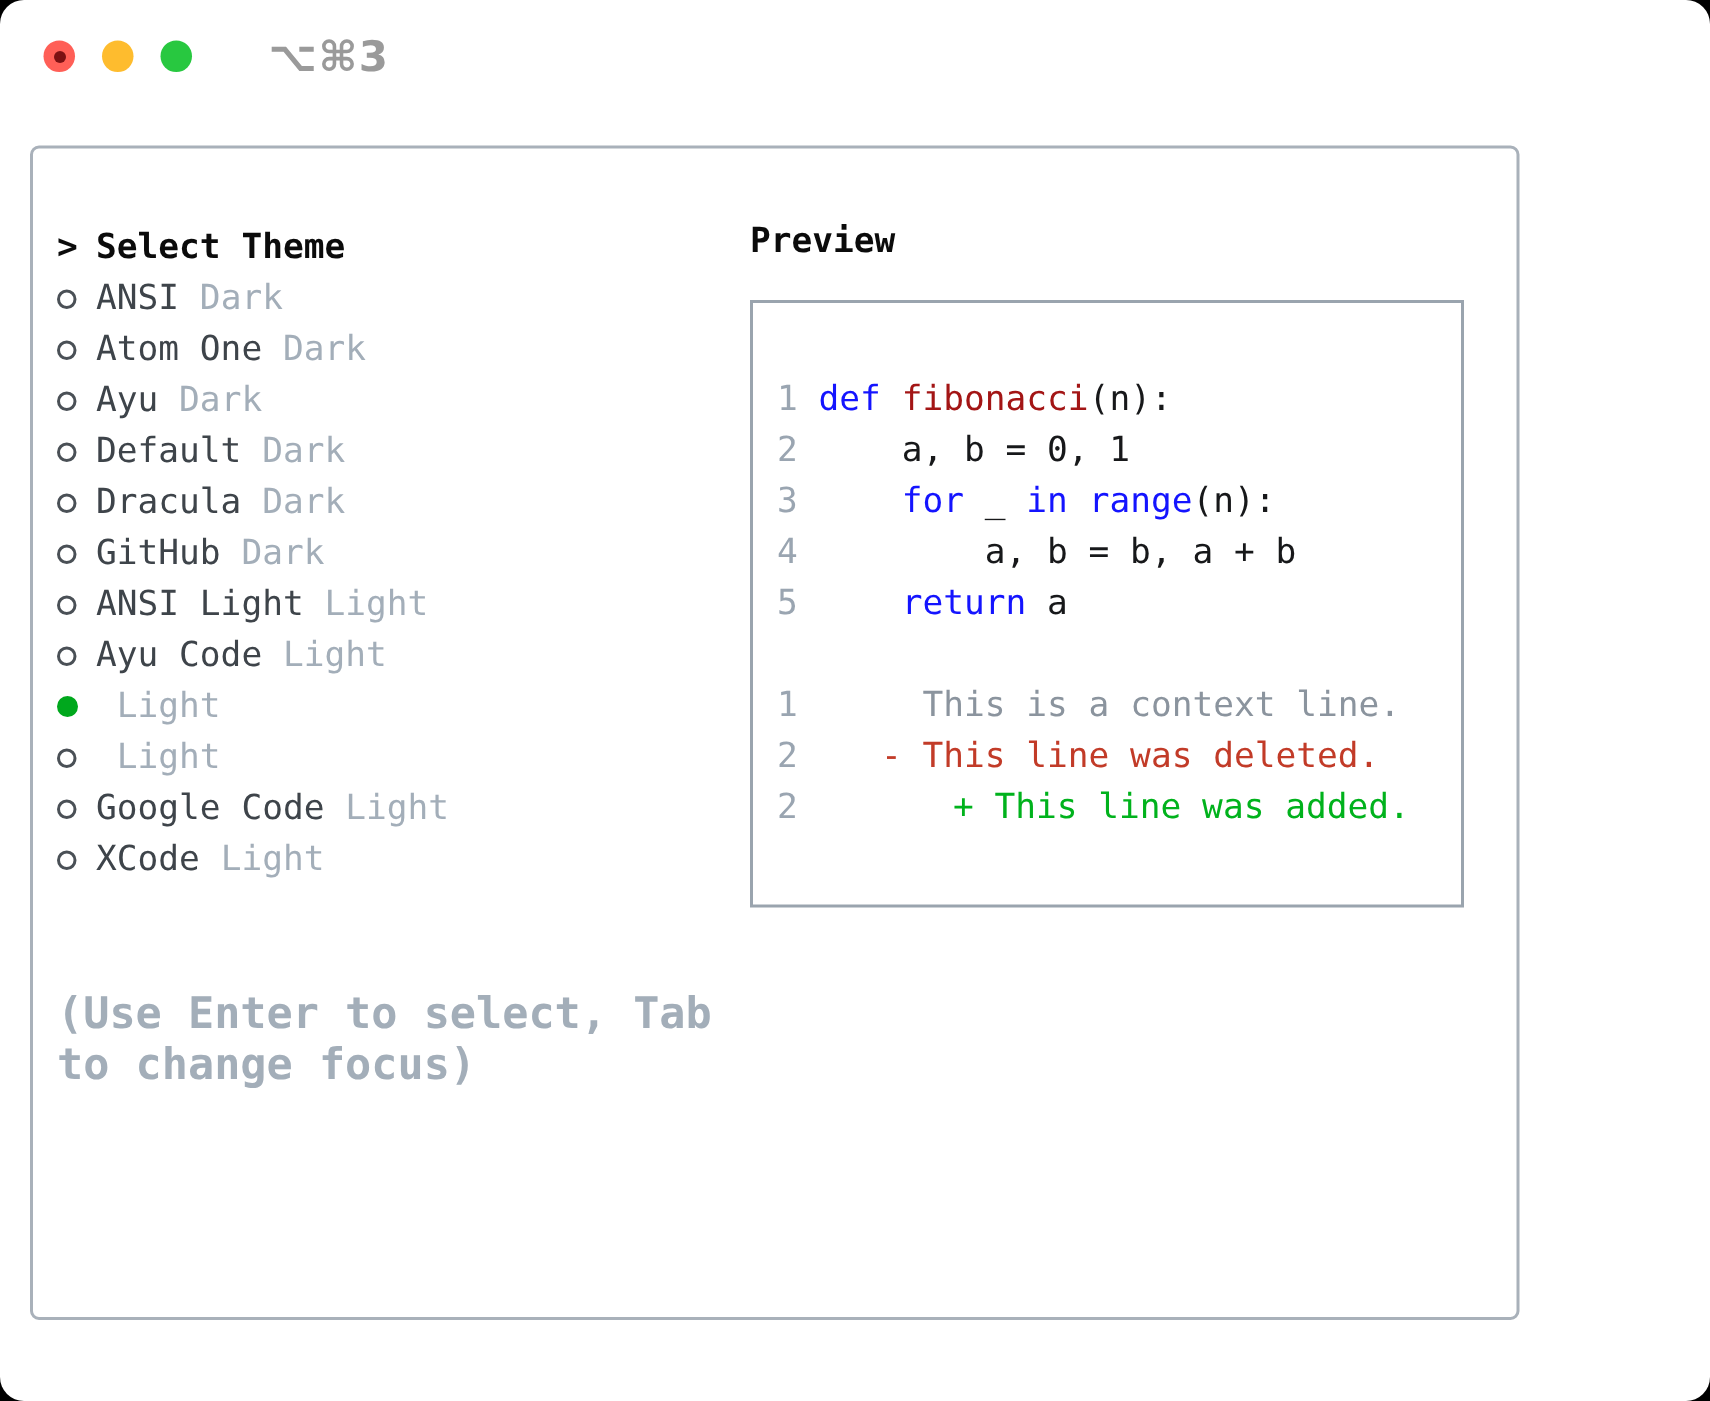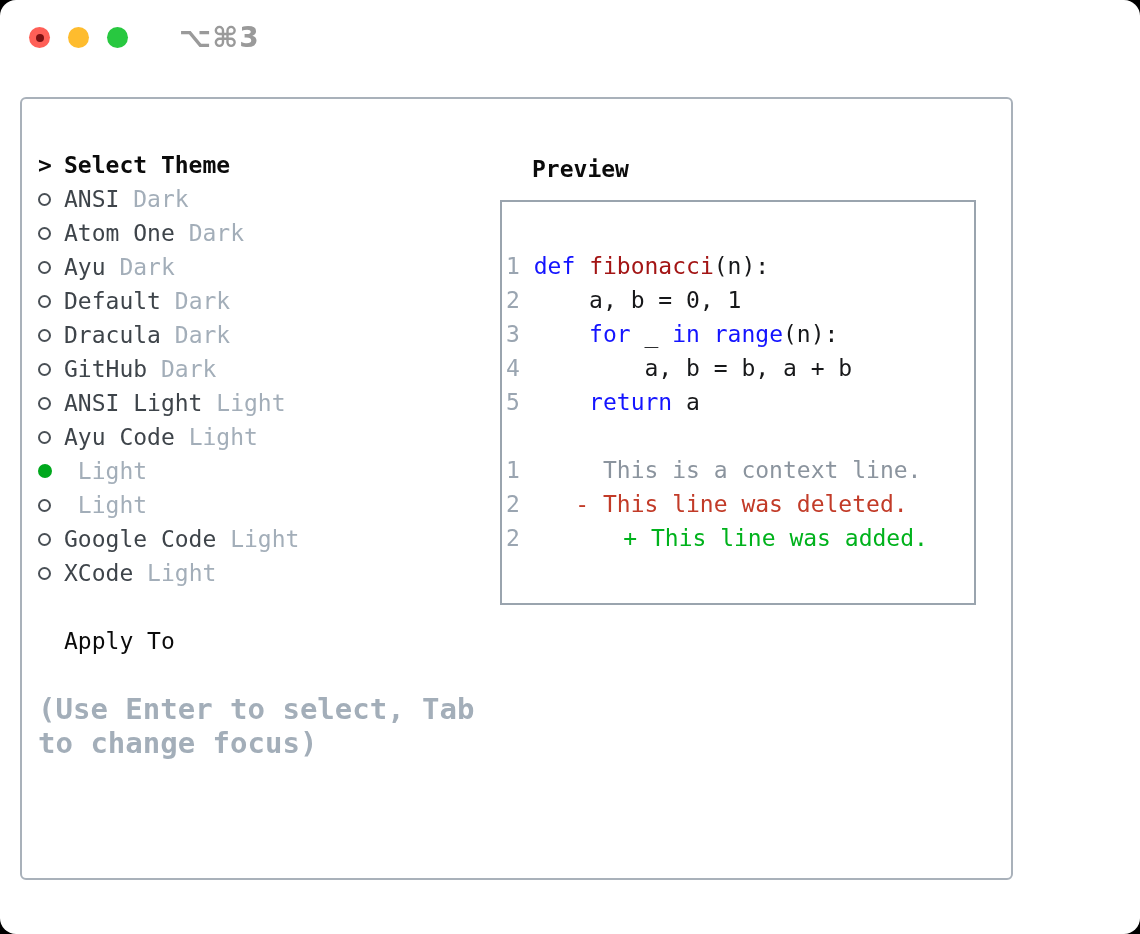--- a/index.html
+++ b/index.html
@@ -39,27 +39,27 @@
   .circle.filled{background:var(--accent-green);border-color:var(--accent-green);width:14px;height:14px;}
   .heading{font-weight:bold;color:#0b0b0b;}
   .subheading{font-weight:normal;color:#0b0b0b;}
   .name{color:var(--item);}
   .name.selected{color:var(--accent-green);}
   .tag{color:var(--tag);}
   .spacer{height:34px;}
   .help{color:var(--tag);font-size:29px;line-height:34px;width:440px;font-weight:bold;}
   
   .right-pane{position:absolute;left:478px;top:49px;font-size:23px;}
-  .preview-heading{height:34px;display:flex;align-items:flex-end;margin-left:32px;}
+  .preview-heading{height:34px;display:flex;align-items:flex-start;}
   .preview-box{
     margin-top:18px;width:476px;height:405px;box-sizing:border-box;
     border:2px solid var(--border-preview);background:#fff;
   }
   pre.code{
-    margin:0;padding:47px 0 0 4px;font-family:"DejaVu Sans Mono",monospace;
+    margin:0;padding:47px 0 0 16px;font-family:"DejaVu Sans Mono",monospace;
     font-size:23px;line-height:34px;
   }
   .code-line{height:34px;white-space:pre;}
   .ln{color:var(--ln);}
   .plain{color:#17181a;}
   .kw{color:var(--kw);}
   .fn{color:var(--fn);}
   .ctx{color:var(--ctx);}
   .del{color:var(--del);}
   .add{color:var(--add);margin-left:48px;}
@@ -96,24 +96,20 @@
           <div class="row"><span class="marker"><span class="circle"></span></span><span class="name">ANSI Light</span><span class="tag"> Light</span></div>
           <div class="row"><span class="marker"><span class="circle"></span></span><span class="name">Ayu Code</span><span class="tag"> Light</span></div>
           <div class="row"><span class="marker"><span class="circle filled"></span></span><span class="tag"> Light</span></div>
           <div class="row"><span class="marker"><span class="circle"></span></span><span class="tag"> Light</span></div>
           <div class="row"><span class="marker"><span class="circle"></span></span><span class="name">Google Code</span><span class="tag"> Light</span></div>
           <div class="row"><span class="marker"><span class="circle"></span></span><span class="name">XCode</span><span class="tag"> Light</span></div>
         </div>
 
       <div class="spacer"></div>
 
-      <div class="row">
-        <span class="marker"></span>
-        <span class="subheading">Apply To</span>
-      </div>
 
 
       <div class="spacer"></div>
 
       <div class="help">(Use Enter to select, Tab to change focus)</div>
     </div>
 
     <div class="right-pane">
       <div class="preview-heading">
         <span class="heading">Preview</span>

